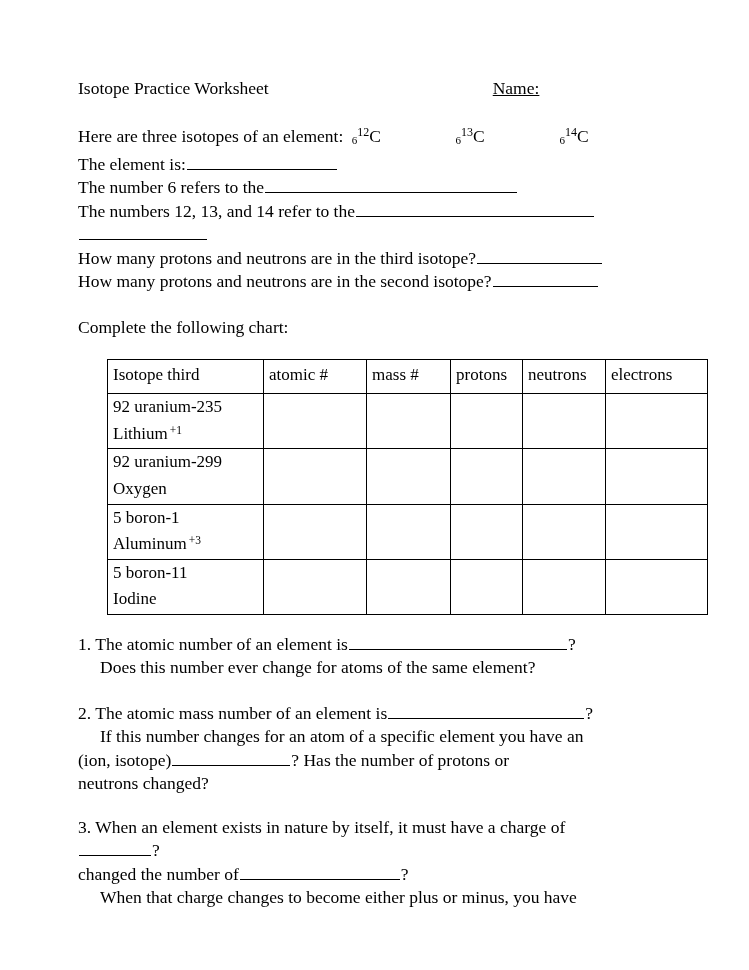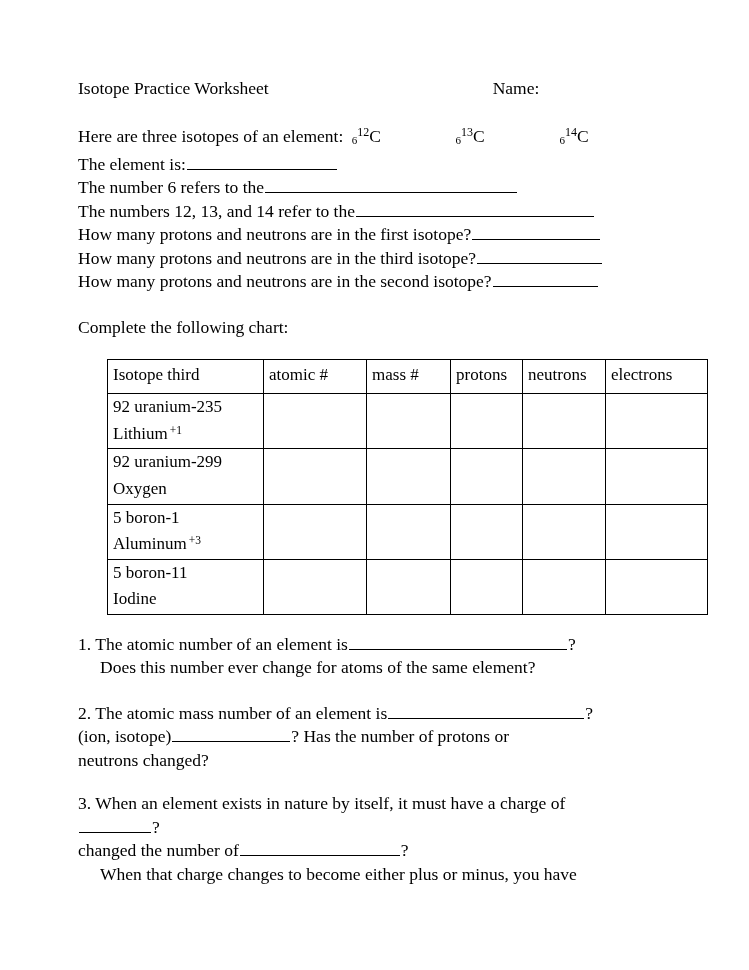--- a/index.html
+++ b/index.html
@@ -36,20 +36,21 @@
   
   .header-row {
     display: flex;
     align-items: baseline;
     margin-bottom: 22px;
   }
   .title-text { font-size: 17.5px; }
   .name-text {
     font-size: 17.5px;
     margin-left: 224px;
+    text-decoration: underline;
   }
   
   .blank {
     display: inline-block;
     border-bottom: 1.2px solid #000;
     vertical-align: baseline;
     height: 0.82em;
     margin: 0 1px;
   }
   .b-element   { width: 150px; }
@@ -146,21 +147,21 @@
 
     <div class="line">
       <span>The number 6 refers to the</span><span class="blank b-six"></span>
     </div>
 
     <div class="line">
       <span>The numbers 12, 13, and 14 refer to the</span><span class="blank b-numbers"></span>
     </div>
 
     <div class="line">
-      <span>How many protons and neutrons are in the first isotope?</span><span class="blank b-first"></span>
+      <span class="blank b-first"></span>
     </div>
 
     <div class="line">
       <span>How many protons and neutrons are in the third isotope?</span><span class="blank b-third"></span>
     </div>
 
     <div class="line">
       <span>How many protons and neutrons are in the second isotope?</span><span class="blank b-second"></span>
     </div>
 
@@ -241,20 +242,23 @@
       <span class="indent"></span><span>Does this number ever change for atoms of the same element?</span>
     </div>
 
     <div class="spacer-4"></div>
 
     <div class="line">
       <span>2.</span>
       <span>The atomic mass number of an element is</span><span class="blank b-q2"></span><span>?</span>
     </div>
     <div class="line">
+      <span class="indent"></span><span>If this number changes for an atom of a specific element you have an</span>
+    </div>
+    <div class="line">
       <span>(ion, isotope)</span><span class="blank b-ion"></span><span>? Has the number of protons or</span>
     </div>
     <div class="line">neutrons changed?</div>
 
     <div class="spacer-5"></div>
 
     <div class="line">
       <span>3.</span>
       <span>When an element exists in nature by itself, it must have a charge of</span>
     </div>

